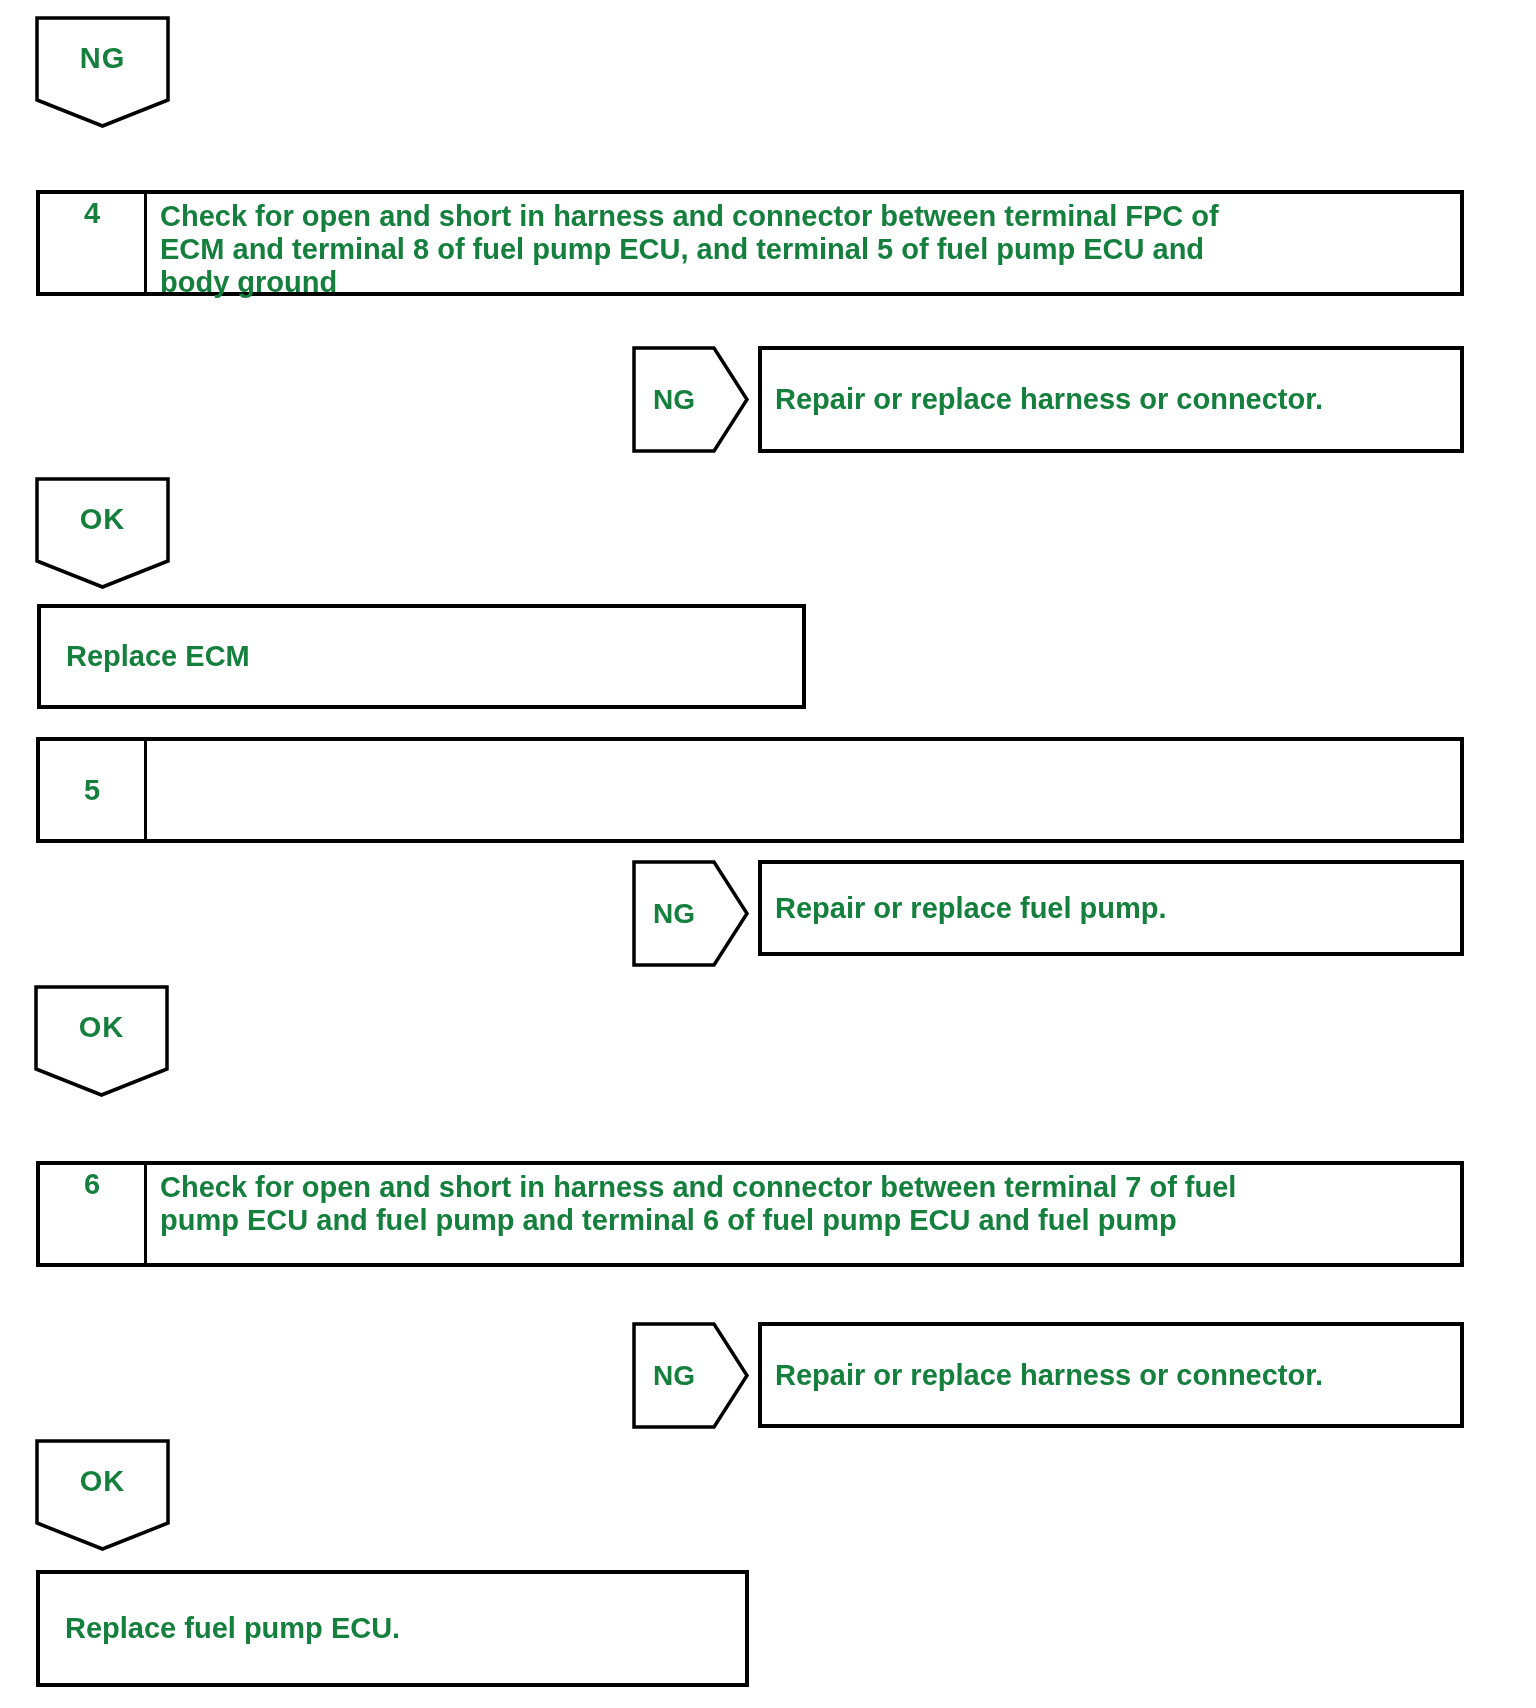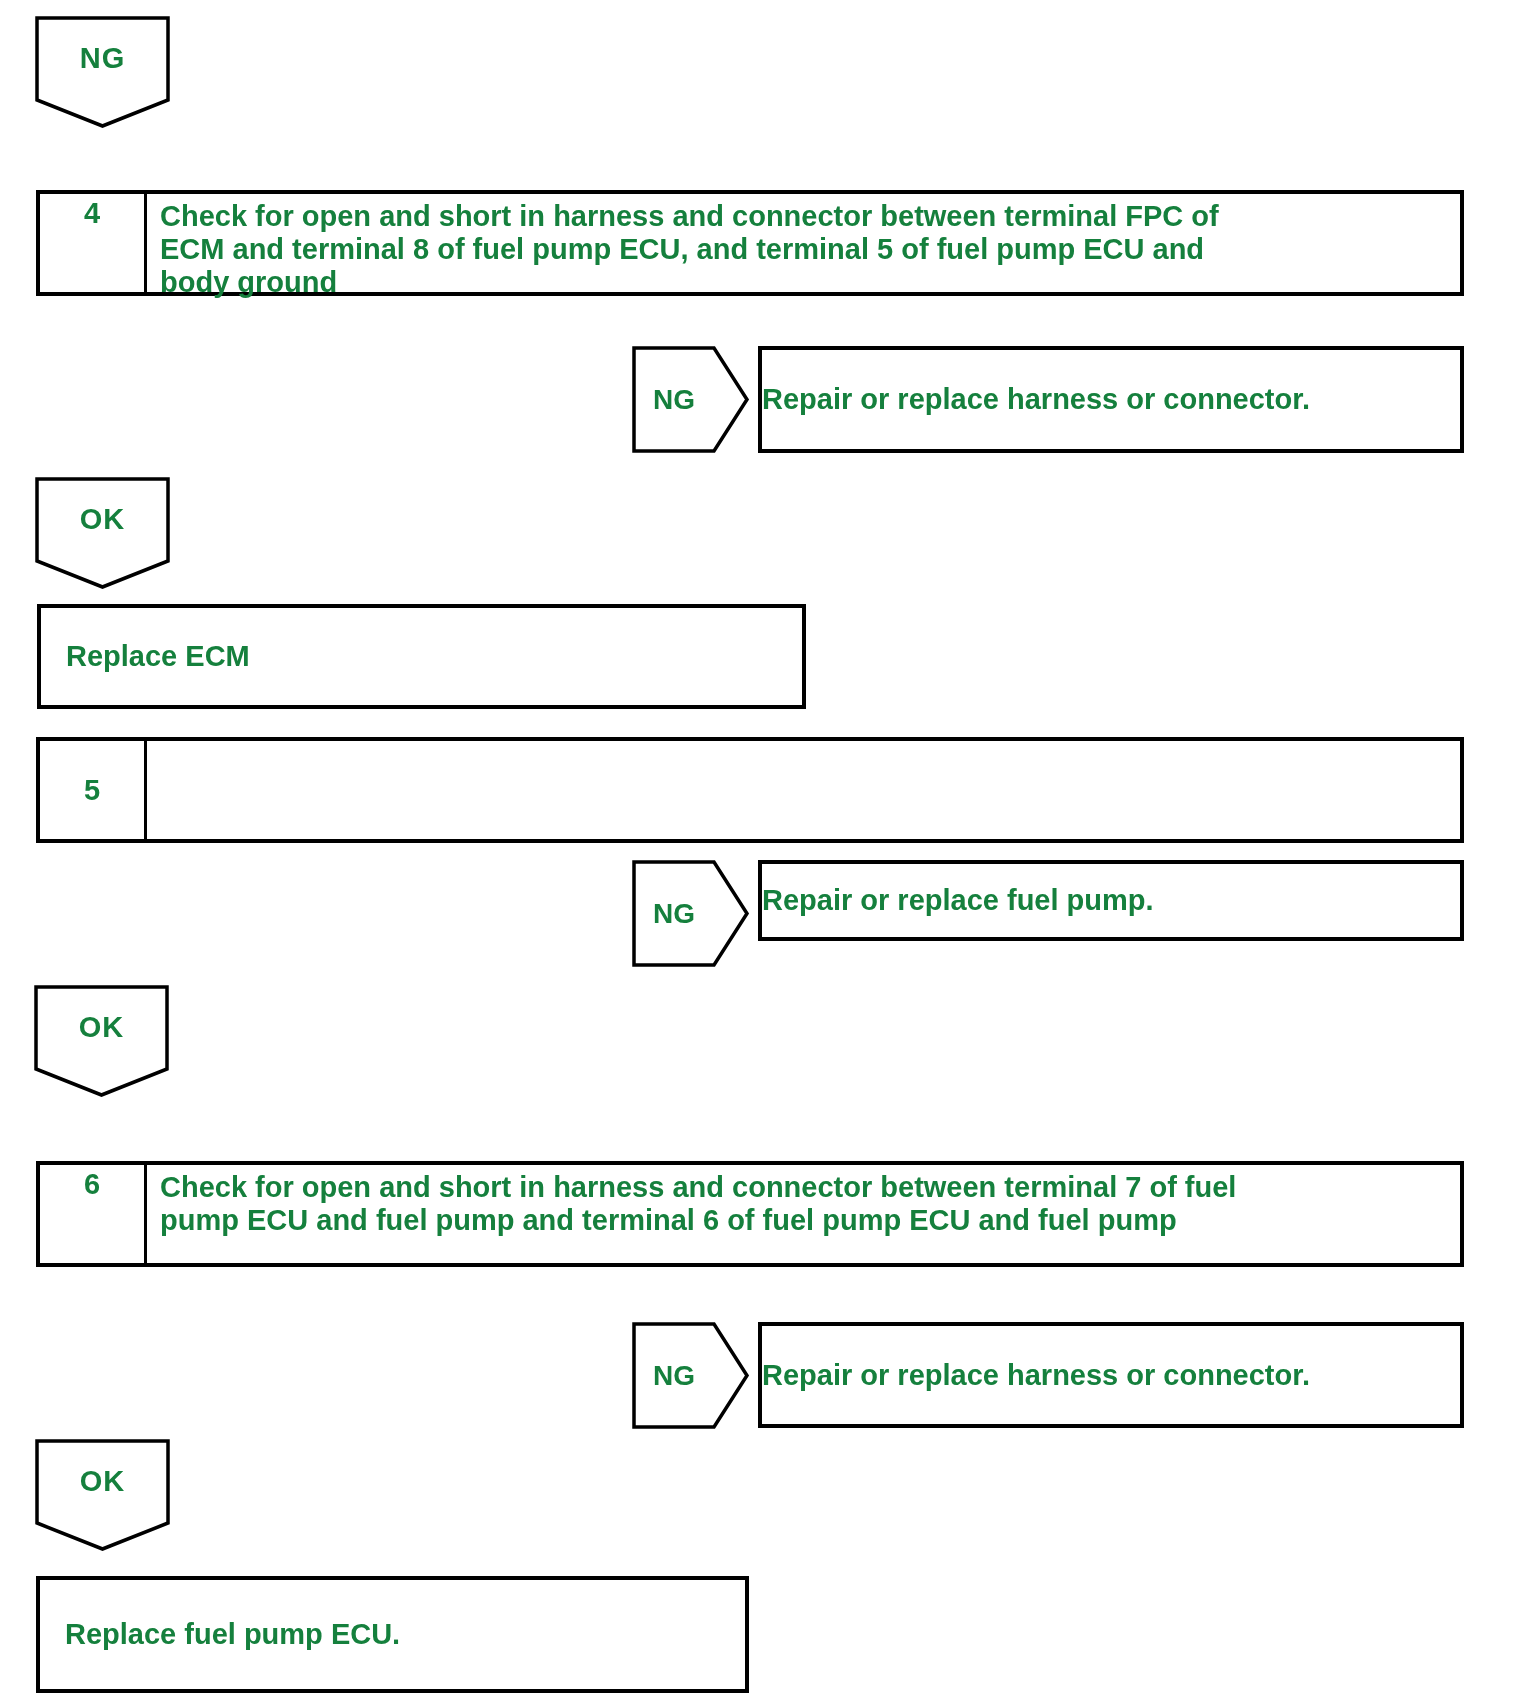--- a/index.html
+++ b/index.html
@@ -74,20 +74,21 @@
     display: flex;
     align-items: center;
     padding-top: 0;
   }
   .actionbox {
     position: absolute;
     border: 4px solid #000000;
     background: #ffffff;
     display: flex;
     align-items: center;
+    padding-left: 13px;
     font-size: 29px;
     box-sizing: border-box;
   }
   .termbox {
     position: absolute;
     border: 4px solid #000000;
     background: #ffffff;
     display: flex;
     align-items: center;
     padding-left: 25px;
@@ -138,21 +139,21 @@
   <div class="stepbox vcenter" style="left:36px; top:737px; width:1428px; height:106px;">
     <div class="stepnum">5</div>
   </div>
 
   <div class="arrow" style="left:632px; top:860px;">
     <svg width="118" height="107" viewBox="0 0 118 107">
       <polygon points="2,2 82,2 115,53.5 82,105 2,105" fill="#ffffff" stroke="#000000" stroke-width="3.5"></polygon>
     </svg>
     <span class="lbl">NG</span>
   </div>
-  <div class="actionbox" style="left:758px; top:860px; width:706px; height:81px;">
+  <div class="actionbox" style="left:758px; top:860px; width:706px; height:96px;">
     <span>Repair or replace fuel pump.</span>
   </div>
 
   <div class="pent" style="left:34px; top:985px;">
     <svg width="135" height="113" viewBox="0 0 135 113">
       <polygon points="2,2 133,2 133,84 67.5,110 2,84" fill="#ffffff" stroke="#000000" stroke-width="3.5"></polygon>
     </svg>
     <span class="lbl">OK</span>
   </div>
 
@@ -172,17 +173,17 @@
     <span>Repair or replace harness or connector.</span>
   </div>
 
   <div class="pent" style="left:35px; top:1439px;">
     <svg width="135" height="113" viewBox="0 0 135 113">
       <polygon points="2,2 133,2 133,84 67.5,110 2,84" fill="#ffffff" stroke="#000000" stroke-width="3.5"></polygon>
     </svg>
     <span class="lbl">OK</span>
   </div>
 
-  <div class="termbox" style="left:36px; top:1570px; width:713px; height:117px;margin-top:6px;">
+  <div class="termbox" style="left:36px; top:1570px; width:713px; height:117px;">
     <span>Replace fuel pump ECU.</span>
   </div>
 
 </div>
 
 </body></html>

